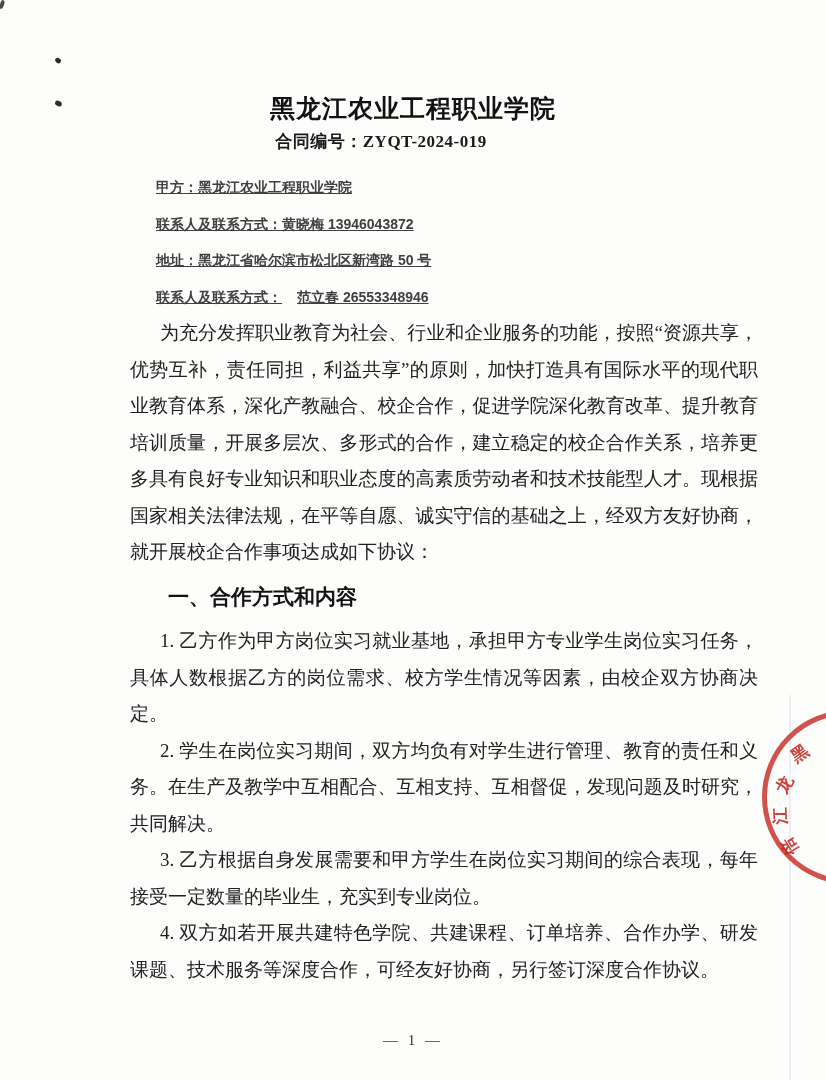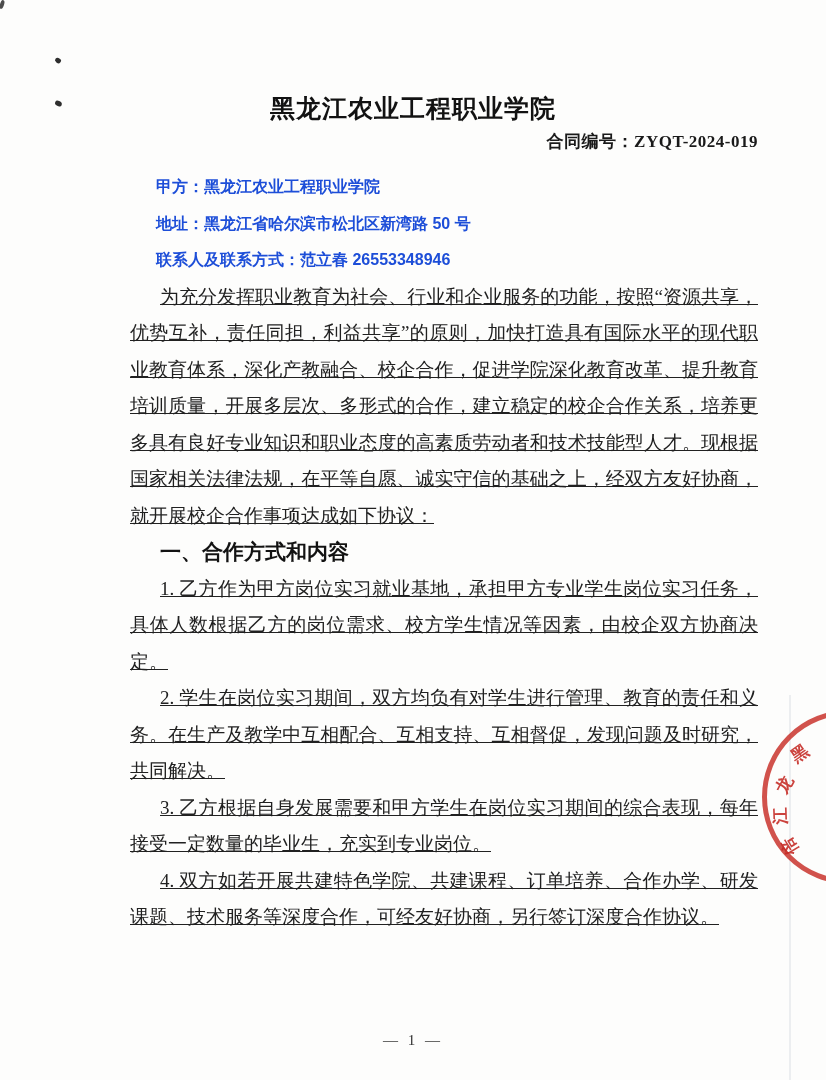--- a/index.html
+++ b/index.html
@@ -26,52 +26,52 @@
     text-align:center;
     font-family:"Liberation Sans", sans-serif;
     font-weight:700;
     font-size:25px;
     line-height:29px;
     color:#121212;
     letter-spacing:1px;
   }
   .contract-no{
     margin:7px 68px 0 4px;
-    text-align:right;
+    text-align:center;
     font-size:17px;
     line-height:24px;
     font-weight:600;
     color:#1a1a1a;
     letter-spacing:0.5px;
   }
 
   
   .content{margin:15px 68px 0 130px;}
   .party-block{margin-left:26px;}
   .party-line{
     font-family:"Liberation Sans", sans-serif;
     font-weight:700;
-    font-size:16px;
+    font-size:14px;
     line-height:36.5px;
-    color:#1d4ed8;
+    color:#404040;
     white-space:pre-wrap;
+    text-decoration:underline;
   }
   .party-line:nth-child(4) .p-value{padding-left:15px;}
 
   .para{
     margin:0;
     font-size:19px;
     line-height:36.5px;
     text-align:justify;
     text-indent:30px;
     color:#212121;
-    text-decoration:underline;
   }
   .section-heading{
-    margin:0;
+    margin:8px;
     font-family:"Liberation Sans", sans-serif;
     font-weight:700;
     font-size:21px;
     line-height:36.5px;
     text-indent:30px;
     color:#121212;
   }
 
   .footer{
     position:absolute;
@@ -120,20 +120,21 @@
   <header class="title-block">
     <div class="title-line">黑龙江农业工程职业学院</div>
   </header>
 
   <div class="contract-no"><span>合同编号：</span><span>ZYQT-2024-019</span></div>
 
   <main class="content">
 
     <div class="party-block">
       <div class="party-line"><span class="p-label">甲方：</span><span class="p-value">黑龙江农业工程职业学院</span></div>
+      <div class="party-line"><span class="p-label">联系人及联系方式：</span><span class="p-value">黄晓梅 13946043872</span></div>
       <div class="party-line"><span class="p-label">地址：</span><span class="p-value">黑龙江省哈尔滨市松北区新湾路 50 号</span></div>
       <div class="party-line"><span class="p-label">联系人及联系方式：</span><span class="p-value">范立春 26553348946</span></div>
     </div>
 
     <p class="para">为充分发挥职业教育为社会、行业和企业服务的功能，按照“资源共享，优势互补，责任同担，利益共享”的原则，加快打造具有国际水平的现代职业教育体系，深化产教融合、校企合作，促进学院深化教育改革、提升教育培训质量，开展多层次、多形式的合作，建立稳定的校企合作关系，培养更多具有良好专业知识和职业态度的高素质劳动者和技术技能型人才。现根据国家相关法律法规，在平等自愿、诚实守信的基础之上，经双方友好协商，就开展校企合作事项达成如下协议：</p>
 
     <h2 class="section-heading">一、合作方式和内容</h2>
 
     <p class="para">1. 乙方作为甲方岗位实习就业基地，承担甲方专业学生岗位实习任务，具体人数根据乙方的岗位需求、校方学生情况等因素，由校企双方协商决定。</p>
     <p class="para">2. 学生在岗位实习期间，双方均负有对学生进行管理、教育的责任和义务。在生产及教学中互相配合、互相支持、互相督促，发现问题及时研究，共同解决。</p>

